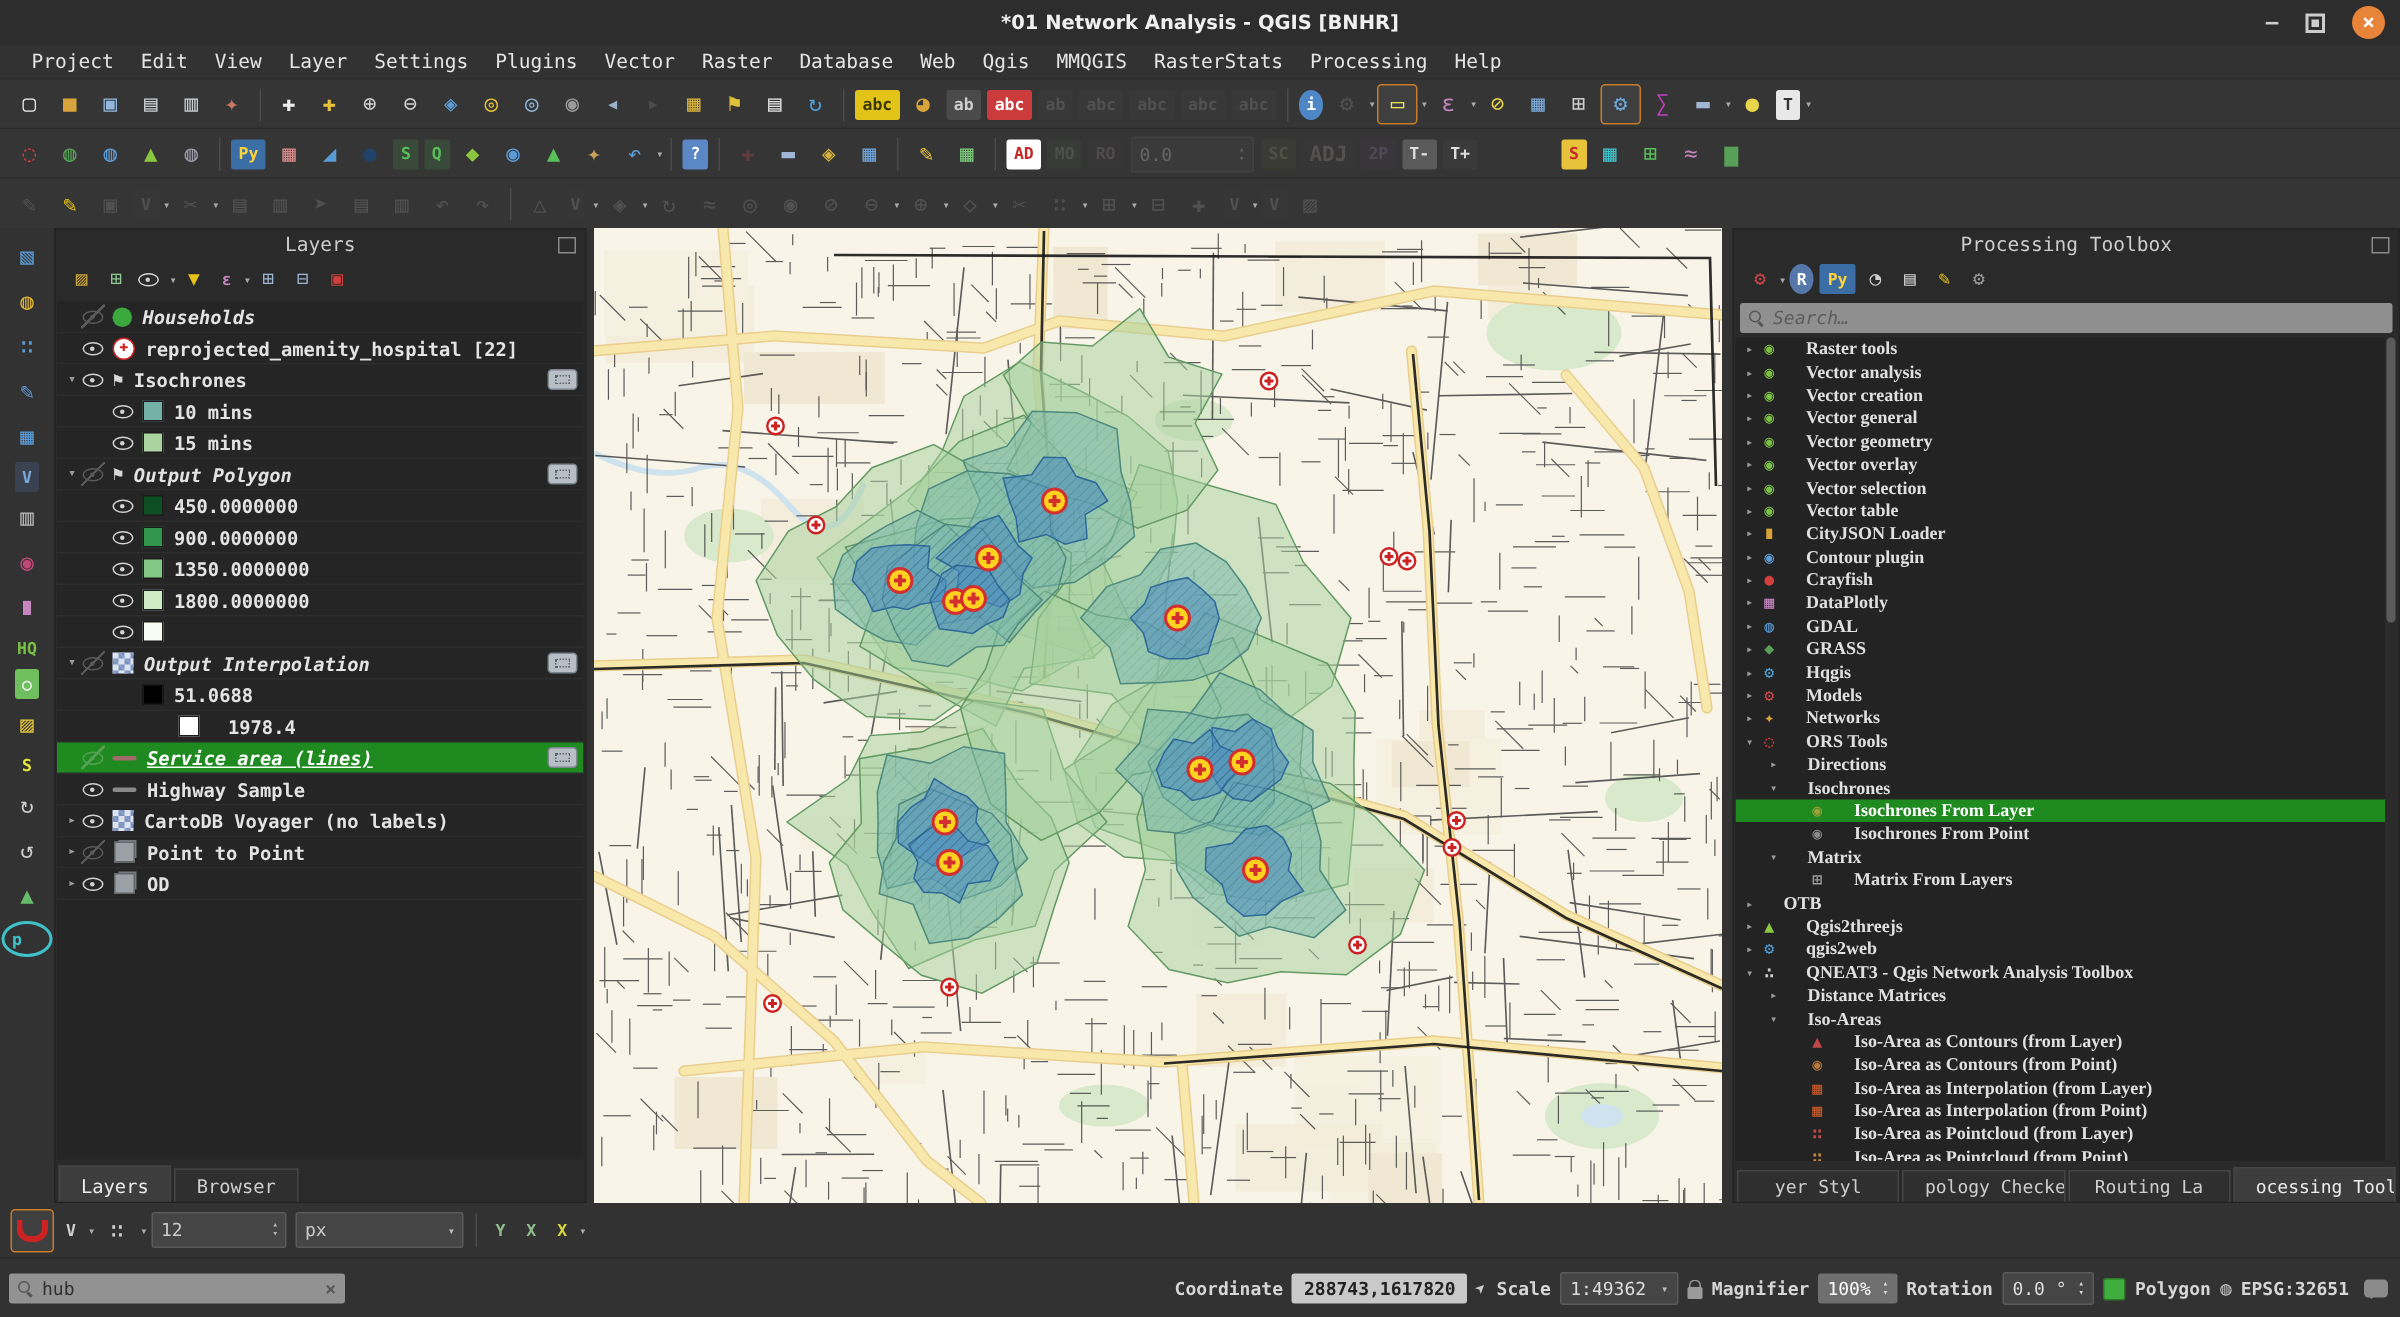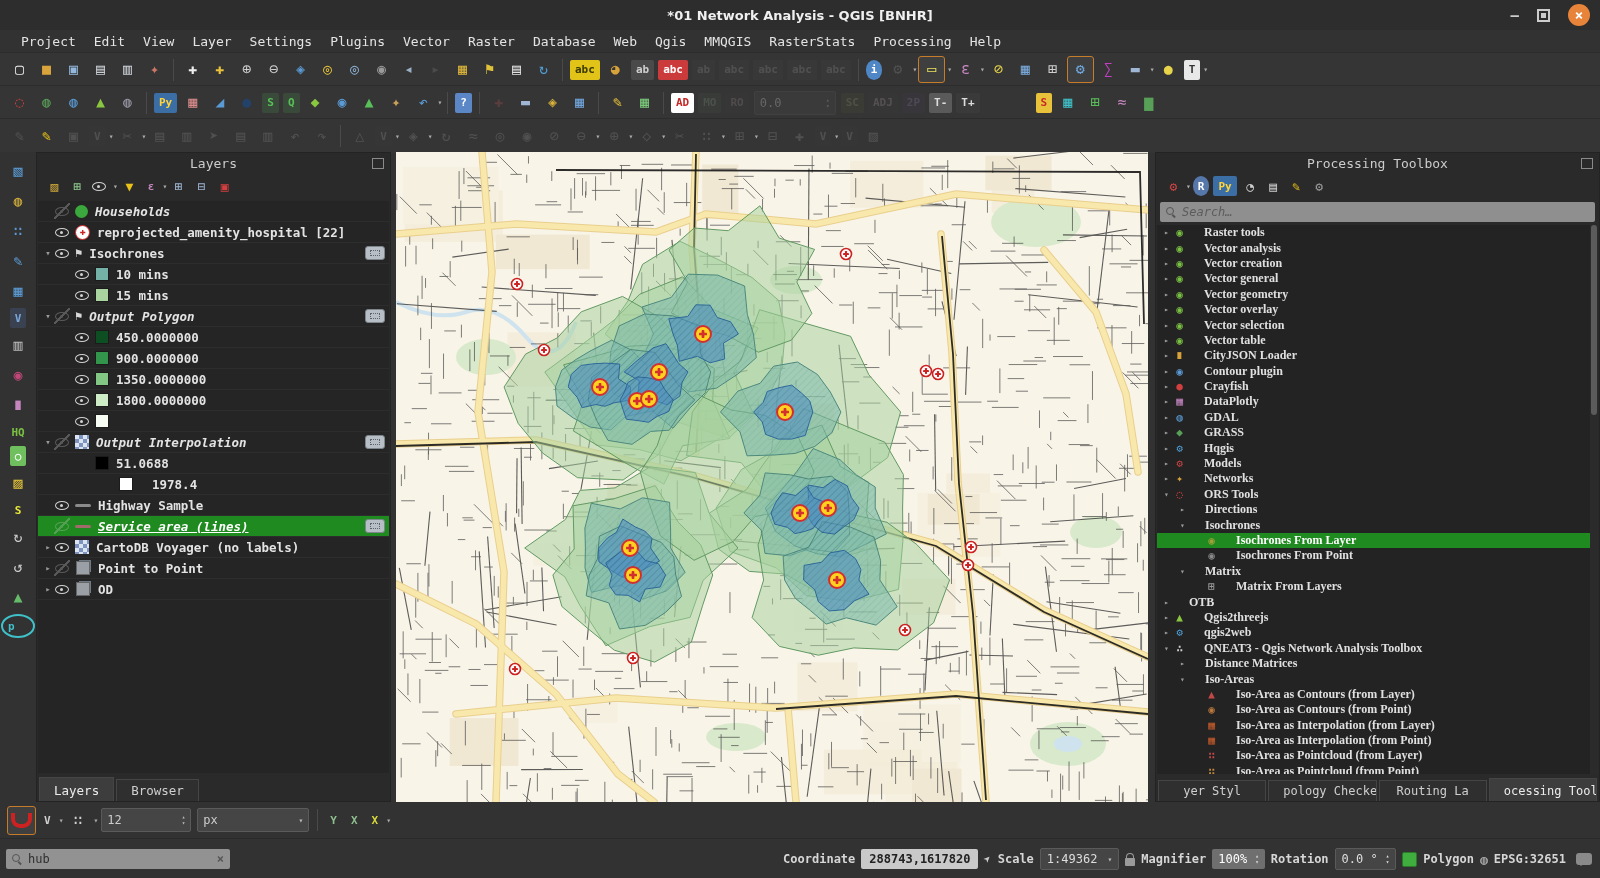--- a/index.html
+++ b/index.html
@@ -391,21 +391,21 @@
         <span class="val">0.0</span>
         <span class="arr">
           <span>▴</span>
           <span>▾</span>
         </span>
       </div>
       <div class="tbtn dis" style="background: rgb(74, 74, 58);">
         <span class="g" style="color: rgb(138, 138, 106); font-size: 11px; font-weight: bold;">SC</span>
       </div>
       <div class="tbtn dis" style="background: rgb(58, 58, 58);">
-        <span class="g" style="color: rgb(154, 138, 138); font-size: 11px; font-weight: bold;">ADJ</span>
+        <span class="g" style="color: rgb(154, 138, 138); font-size: 14px; font-weight: bold;">ADJ</span>
       </div>
       <div class="tbtn dis" style="background: rgb(63, 58, 74);">
         <span class="g" style="color: rgb(122, 122, 154); font-size: 11px; font-weight: bold;">2P</span>
       </div>
       <div class="tbtn" style="background: rgb(90, 90, 90);">
         <span class="g" style="color: rgb(221, 221, 221); font-size: 11px; font-weight: bold;">T-</span>
       </div>
       <div class="tbtn" style="background: rgb(58, 58, 58);">
         <span class="g" style="color: rgb(221, 221, 221); font-size: 11px; font-weight: bold;">T+</span>
       </div>
@@ -701,32 +701,32 @@
           <span style="width: 19px; flex: 0 0 auto;"></span>
           <span class="sym" style="background: rgb(0, 0, 0);"></span>
           <span class="llabel">51.0688</span>
         </div>
         <div class="lrow" style="padding-left: 24px; gap: 12px;">
           <span class="exp"></span>
           <span style="width: 19px; flex: 0 0 auto;"></span>
           <span class="sym" style="background: rgb(255, 255, 255);"></span>
           <span class="llabel">1978.4</span>
         </div>
-        <div class="lrow" style="padding-left: 4px;">
-          <span class="exp"></span>
-          <span class="eye"></span>
-          <span class="syml" style="background: rgb(138, 138, 138);"></span>
-          <span class="llabel">Highway Sample</span>
-        </div>
         <div class="lrow sel" style="padding-left: 4px;">
           <span class="exp"></span>
           <span class="eye off"></span>
           <span class="syml" style="background: rgb(163, 106, 106);"></span>
           <span class="llabel it un">Service area (lines)</span>
           <span class="indic"></span>
+        </div>
+        <div class="lrow" style="padding-left: 4px;">
+          <span class="exp"></span>
+          <span class="eye"></span>
+          <span class="syml" style="background: rgb(138, 138, 138);"></span>
+          <span class="llabel">Highway Sample</span>
         </div>
         <div class="lrow" style="padding-left: 4px;">
           <span class="exp">▸</span>
           <span class="eye"></span>
           <span class="symr"></span>
           <span class="llabel">CartoDB Voyager (no labels)</span>
         </div>
         <div class="lrow" style="padding-left: 4px;">
           <span class="exp">▸</span>
           <span class="eye off"></span>

